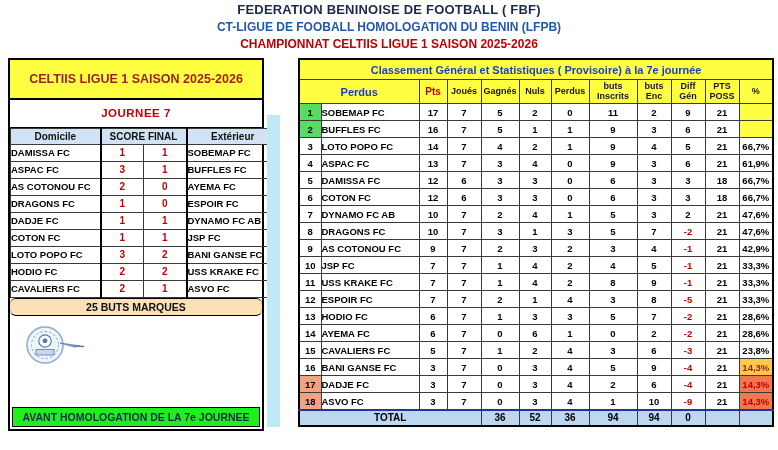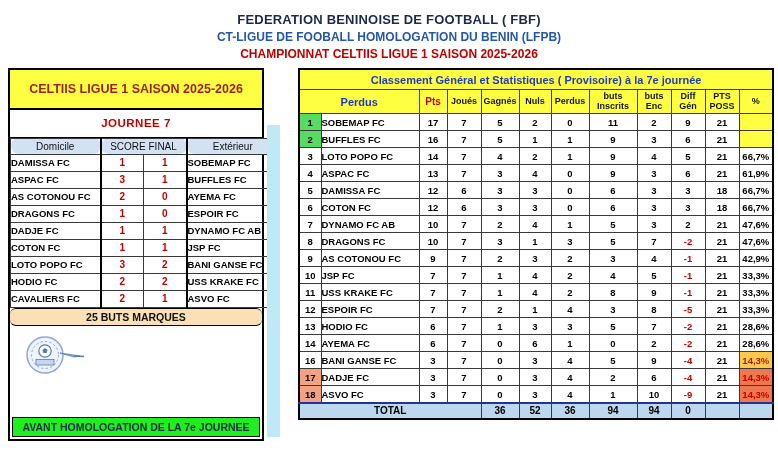--- a/index.html
+++ b/index.html
@@ -6,37 +6,37 @@
     --yellow:#FFFF42; --green:#57DB63; --salmon:#F2A183; --coral:#F0774E;
     --amber:#FFC84A; --steel:#BDD7EE; --lightsteel:#D2E2F2; --tan:#FAE0B4;
     --lime:#1FEF1F; --cyan:#BFE9F5; --red:#C00000; --navy:#1B2A4A;
     --blue:#2457A8; --darkred:#9C1F1F; --rankblue:#1F3599; --titleblue:#1F3BC0;
   }
   *{box-sizing:border-box;}
   html,body{margin:0;padding:0;}
   body{width:778px;height:450px;background:#fff;font-family:"Liberation Sans",sans-serif;overflow:hidden;}
   .page{position:relative;width:778px;height:450px;background:#fff;}
 
-  .top-header{text-align:center;padding-top:11px;line-height:1.4;}
+  .top-header{text-align:center;padding-top:1px;line-height:1.4;}
   .h1{font-size:13px;font-weight:bold;color:var(--navy);letter-spacing:.2px;}
   .h2{font-size:12px;font-weight:bold;color:var(--blue);}
   .h3{font-size:12px;font-weight:bold;color:var(--red);}
 
   .main{display:flex;align-items:flex-start;padding:5px 0 0 8px;}
 
   
   .left-panel{width:256px;border:2px solid #000;background:#fff;}
   .lp-title{background:var(--yellow);color:var(--darkred);font-weight:bold;font-size:12.5px;
     text-align:center;height:40px;display:flex;align-items:center;justify-content:center;
     border-bottom:2px solid #000;padding:0 6px;}
   .lp-journee{height:28px;display:flex;align-items:center;justify-content:center;
     color:var(--red);font-weight:bold;font-size:11.5px;letter-spacing:.5px;border-bottom:1px solid #000;}
   .results-table{width:100%;border-collapse:collapse;table-layout:fixed;}
   .results-table th,.results-table td{border:1px solid #3a3a3a;padding:0;overflow:hidden;white-space:nowrap;}
-  .results-table th{background:var(--lightsteel);font-size:10px;font-weight:normal;height:16px;color:#111;border-radius:8px;}
+  .results-table th{background:var(--lightsteel);font-size:10px;font-weight:bold;height:16px;color:#111;}
   .results-table td{height:17px;}
   .mt-home,.mt-away{font-size:9.5px;font-weight:bold;color:#000;text-align:left;padding-left:3px;}
   .mt-score{color:var(--red);text-align:center;font-weight:bold;font-size:10px;}
   .results-table td:nth-child(2),.results-table th.score-h{border-left:2px solid #000;}
   .results-table td:nth-child(3),.results-table th.score-h{border-right:2px solid #000;margin-left:29px;}
   .lp-goals{background:var(--tan);font-weight:bold;font-size:10.5px;color:#111;text-align:center;
     height:18px;line-height:17px;border-top:1px solid #000;border-bottom:1px solid #000;border-radius:6px;}
   .lp-logo-area{height:88px;background:#fff;position:relative;}
   .lp-logo{position:absolute;left:14px;top:8px;}
   .lp-footer{background:var(--lime);color:var(--navy);font-weight:bold;text-align:center;
@@ -406,20 +406,34 @@
               <td class="st-num">0</td>
               <td class="st-num">6</td>
               <td class="st-num">1</td>
               <td class="st-num">0</td>
               <td class="st-num">2</td>
               <td class="st-num neg">-2</td>
               <td class="st-num">21</td>
               <td class="st-pct">28,6%</td>
             </tr>
             <tr>
+              <td class="st-rank">15</td>
+              <td class="st-team">CAVALIERS FC</td>
+              <td class="st-pts">5</td>
+              <td class="st-num">7</td>
+              <td class="st-num">1</td>
+              <td class="st-num">2</td>
+              <td class="st-num">4</td>
+              <td class="st-num">3</td>
+              <td class="st-num">6</td>
+              <td class="st-num neg">-3</td>
+              <td class="st-num">21</td>
+              <td class="st-pct">23,8%</td>
+            </tr>
+            <tr>
               <td class="st-rank">16</td>
               <td class="st-team">BANI GANSE FC</td>
               <td class="st-pts">3</td>
               <td class="st-num">7</td>
               <td class="st-num">0</td>
               <td class="st-num">3</td>
               <td class="st-num">4</td>
               <td class="st-num">5</td>
               <td class="st-num">9</td>
               <td class="st-num neg">-4</td>

